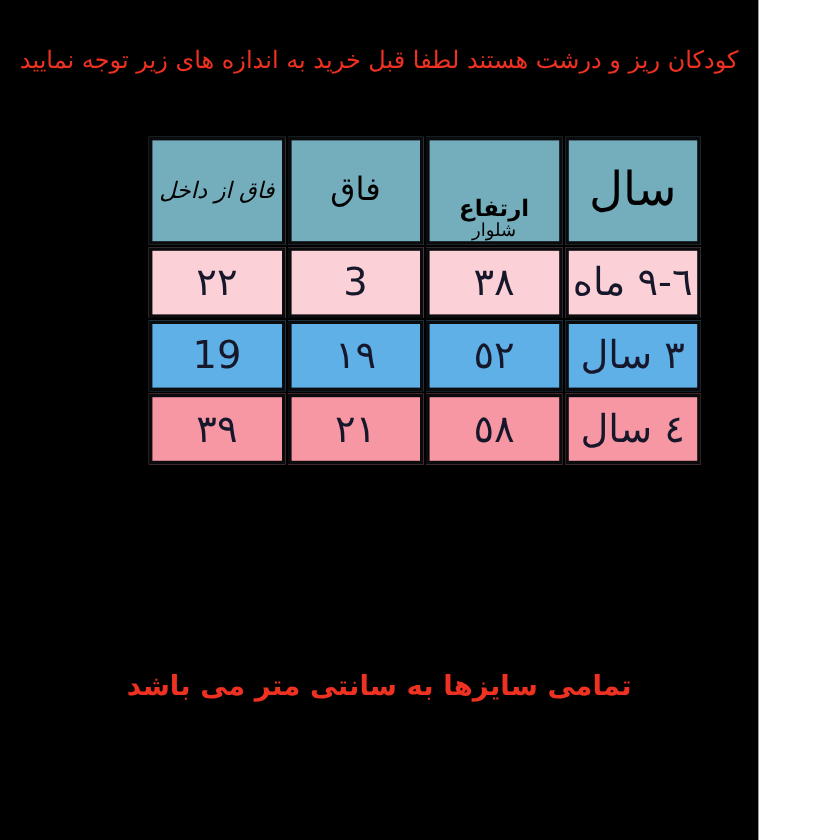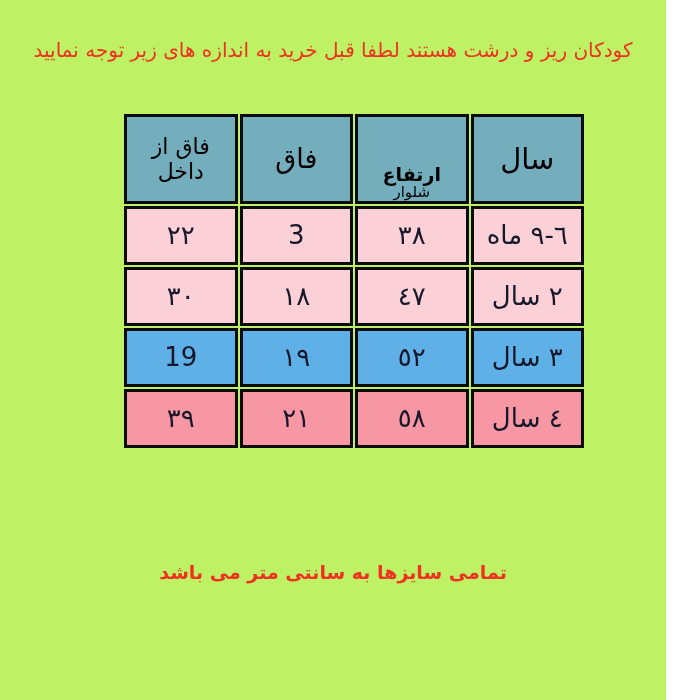--- a/index.html
+++ b/index.html
@@ -5,23 +5,22 @@
   html, body {
     margin: 0;
     padding: 0;
     background: #ffffff;
     font-family: "DejaVu Sans", sans-serif;
   }
   .canvas {
     position: relative;
     width: 632px;
     height: 700px;
-    background: #bef264;
+    background: #000000;
     overflow: hidden;
-    padding-left: 34px;
   }
   .top-notice {
     position: absolute;
     top: 34px;
     left: 0;
     right: 0;
     text-align: center;
     white-space: nowrap;
     direction: rtl;
     color: var(--notice_red, #ee3120);
@@ -50,41 +49,41 @@
   }
   table.size-table th {
     height: 57px;
     background: var(--header_bg, #74aebd);
     color: #000000;
     font-weight: normal;
   }
   table.size-table td {
     height: 59px;
     color: var(--cell_text, #17172b);
-    font-size: 26px;
+    font-size: 32px;
   }
-  th.h-age   { font-size: 29px; }
+  th.h-age   { font-size: 39px; }
   th.h-rise  { font-size: 27px; }
-  th.h-inner { font-size: 22px; }
+  th.h-inner { font-size: 19px; font-style: italic; }
   .h-two-line { display: flex; flex-direction: column; justify-content: flex-start; line-height: 1.05; margin-top: 48px; }
   .h-two-line .line1 { font-weight: bold; font-size: 19px; }
   .h-two-line .line2 { font-weight: normal; font-size: 15px; }
   td.c-age { font-size: 20px; }
   tr.bg-pink td { background: var(--row_pink, #fbd1d7); }
   tr.bg-blue td { background: var(--row_blue, #5fb0e6); }
   tr.bg-rose td { background: var(--row_rose, #f797a3); }
   .bottom-notice {
     position: absolute;
     top: 552px;
     left: 0;
     right: 0;
     text-align: center;
     direction: rtl;
     color: var(--notice_red, #ee3120);
-    font-size: 19px;
+    font-size: 23px;
     line-height: 40px;
     font-weight: bold;
     white-space: nowrap;
   }
 </style>
 </head>
 <body>
 
 <div class="canvas">
 
@@ -104,26 +103,20 @@
         <th class="h-age">سال</th>
       </tr>
     </thead>
     <tbody>
       <tr class="bg-pink">
         <td>٢٢</td>
         <td>3</td>
         <td>٣٨</td>
         <td class="c-age">٦-٩ ماه</td>
       </tr>
-      <tr class="bg-pink">
-        <td>٣٠</td>
-        <td>١٨</td>
-        <td>٤٧</td>
-        <td class="c-age">٢ سال</td>
-      </tr>
       <tr class="bg-blue">
         <td>19</td>
         <td>١٩</td>
         <td>٥٢</td>
         <td class="c-age">٣ سال</td>
       </tr>
       <tr class="bg-rose">
         <td>٣٩</td>
         <td>٢١</td>
         <td>٥٨</td>

